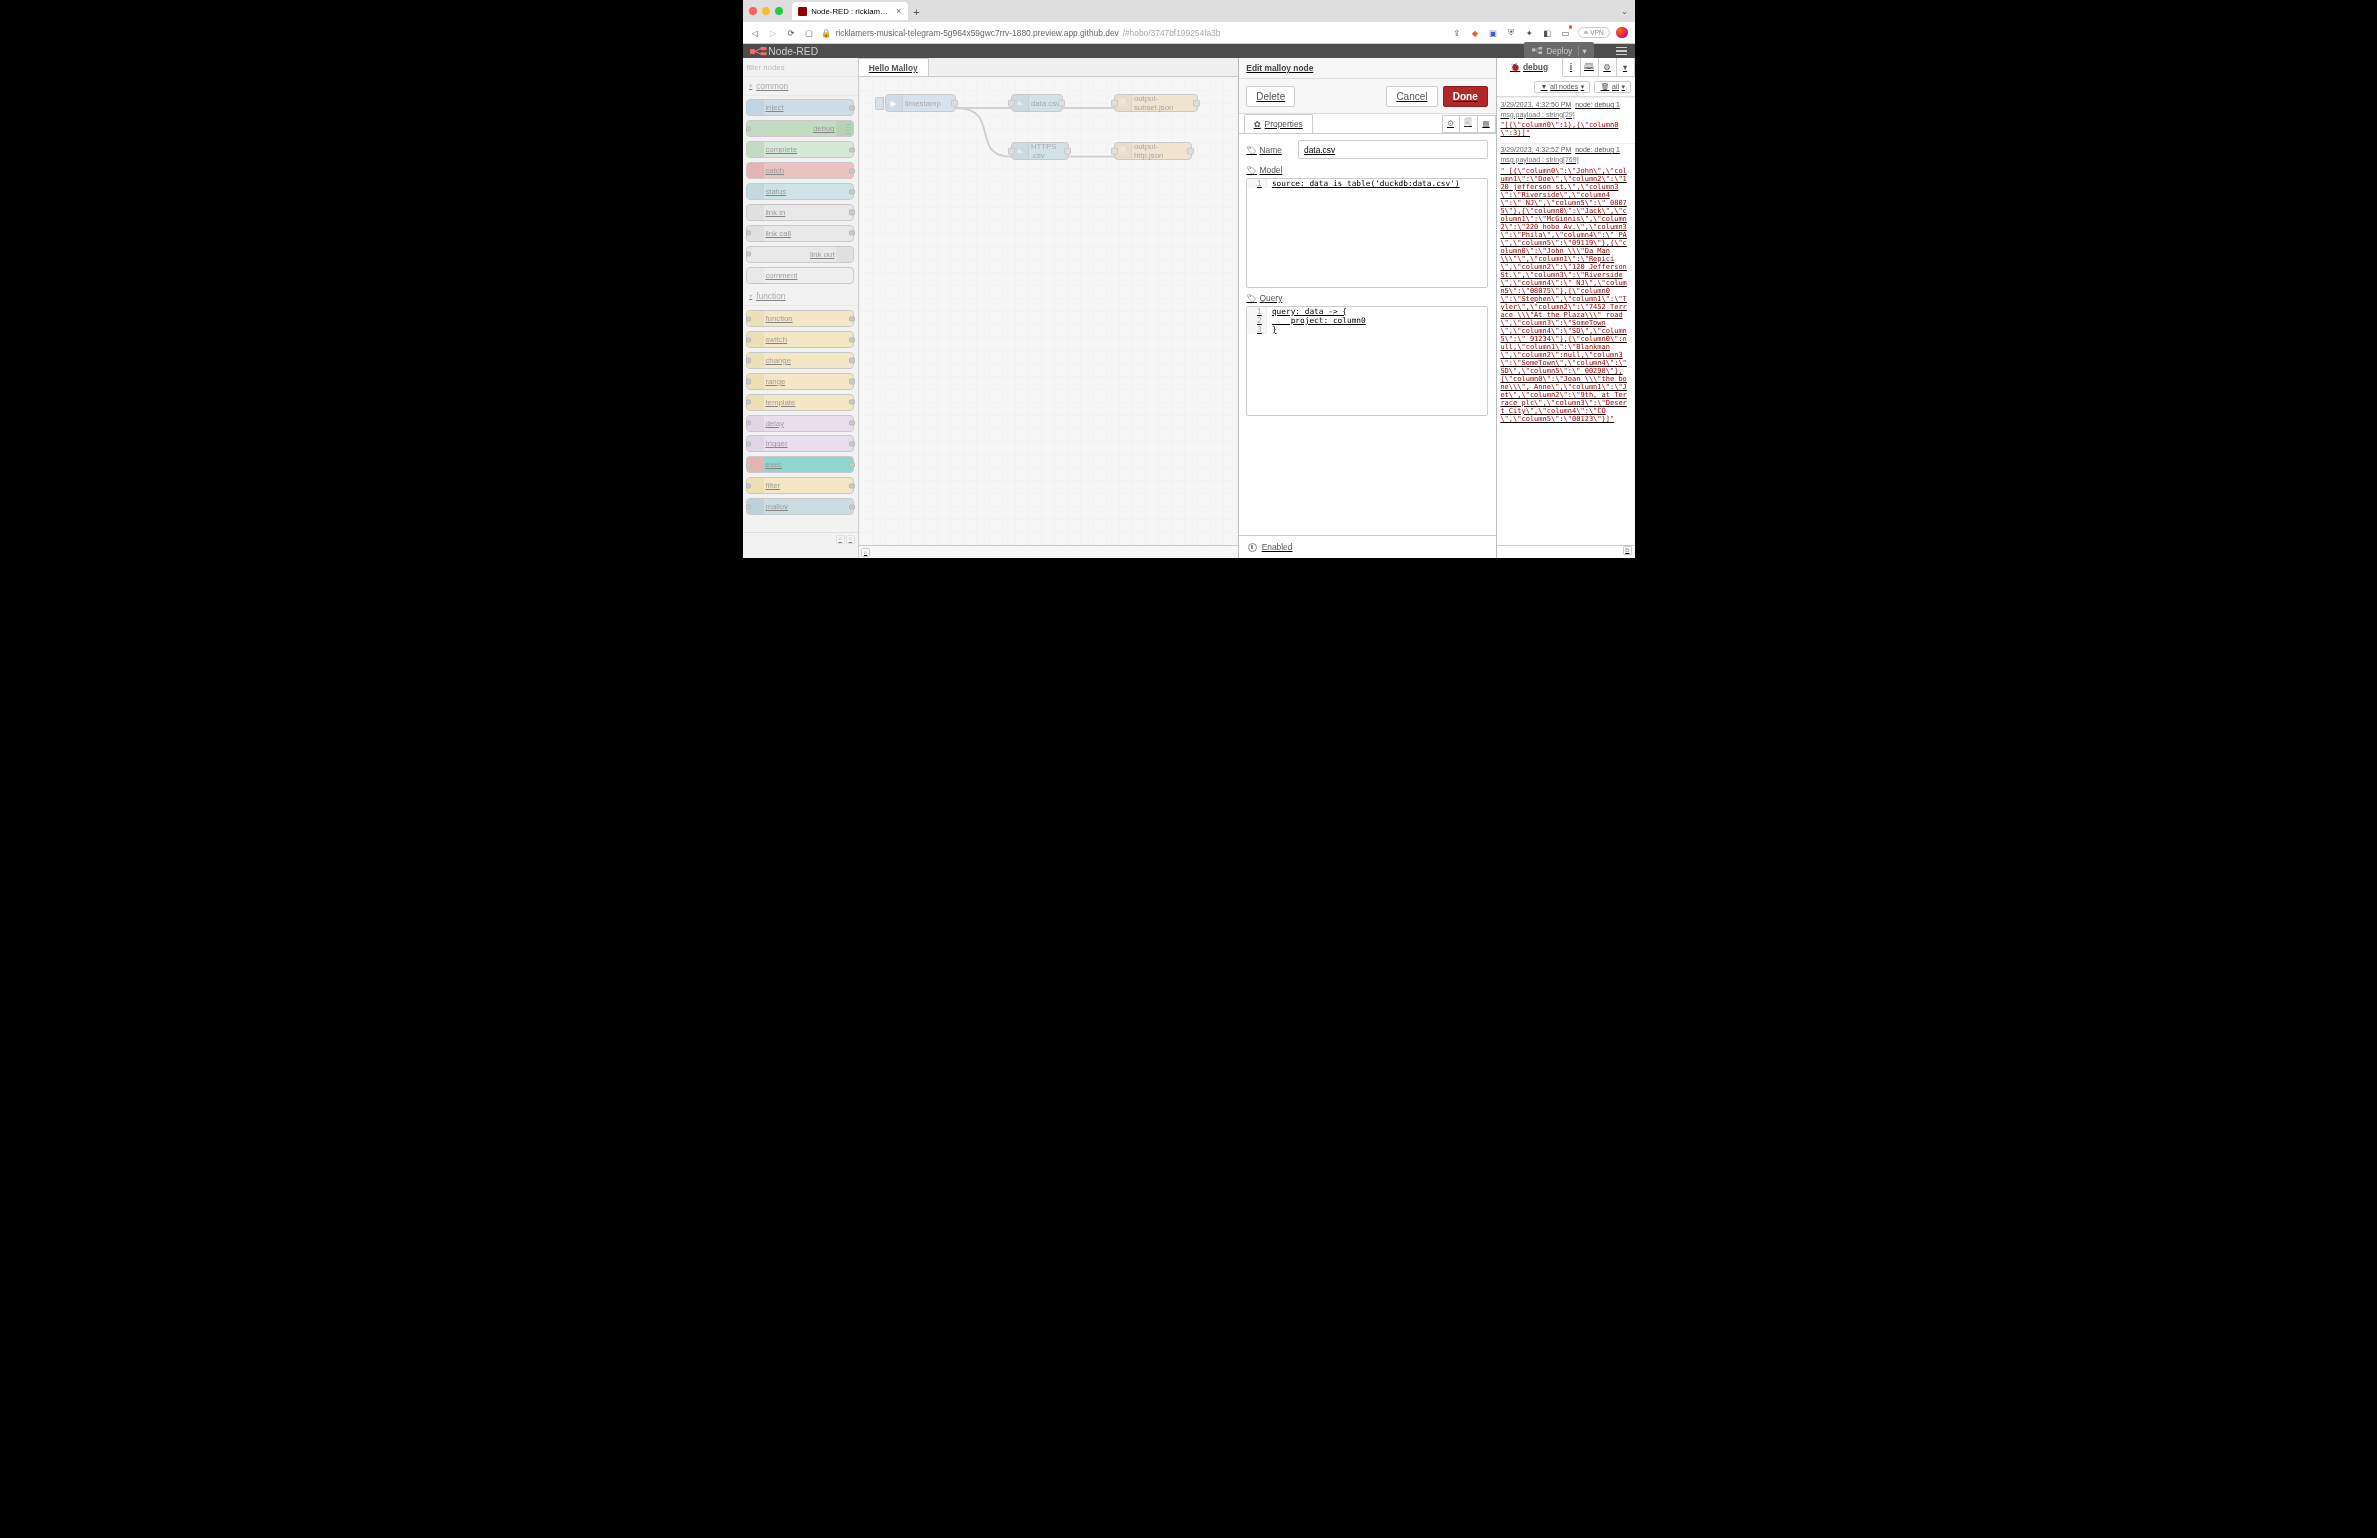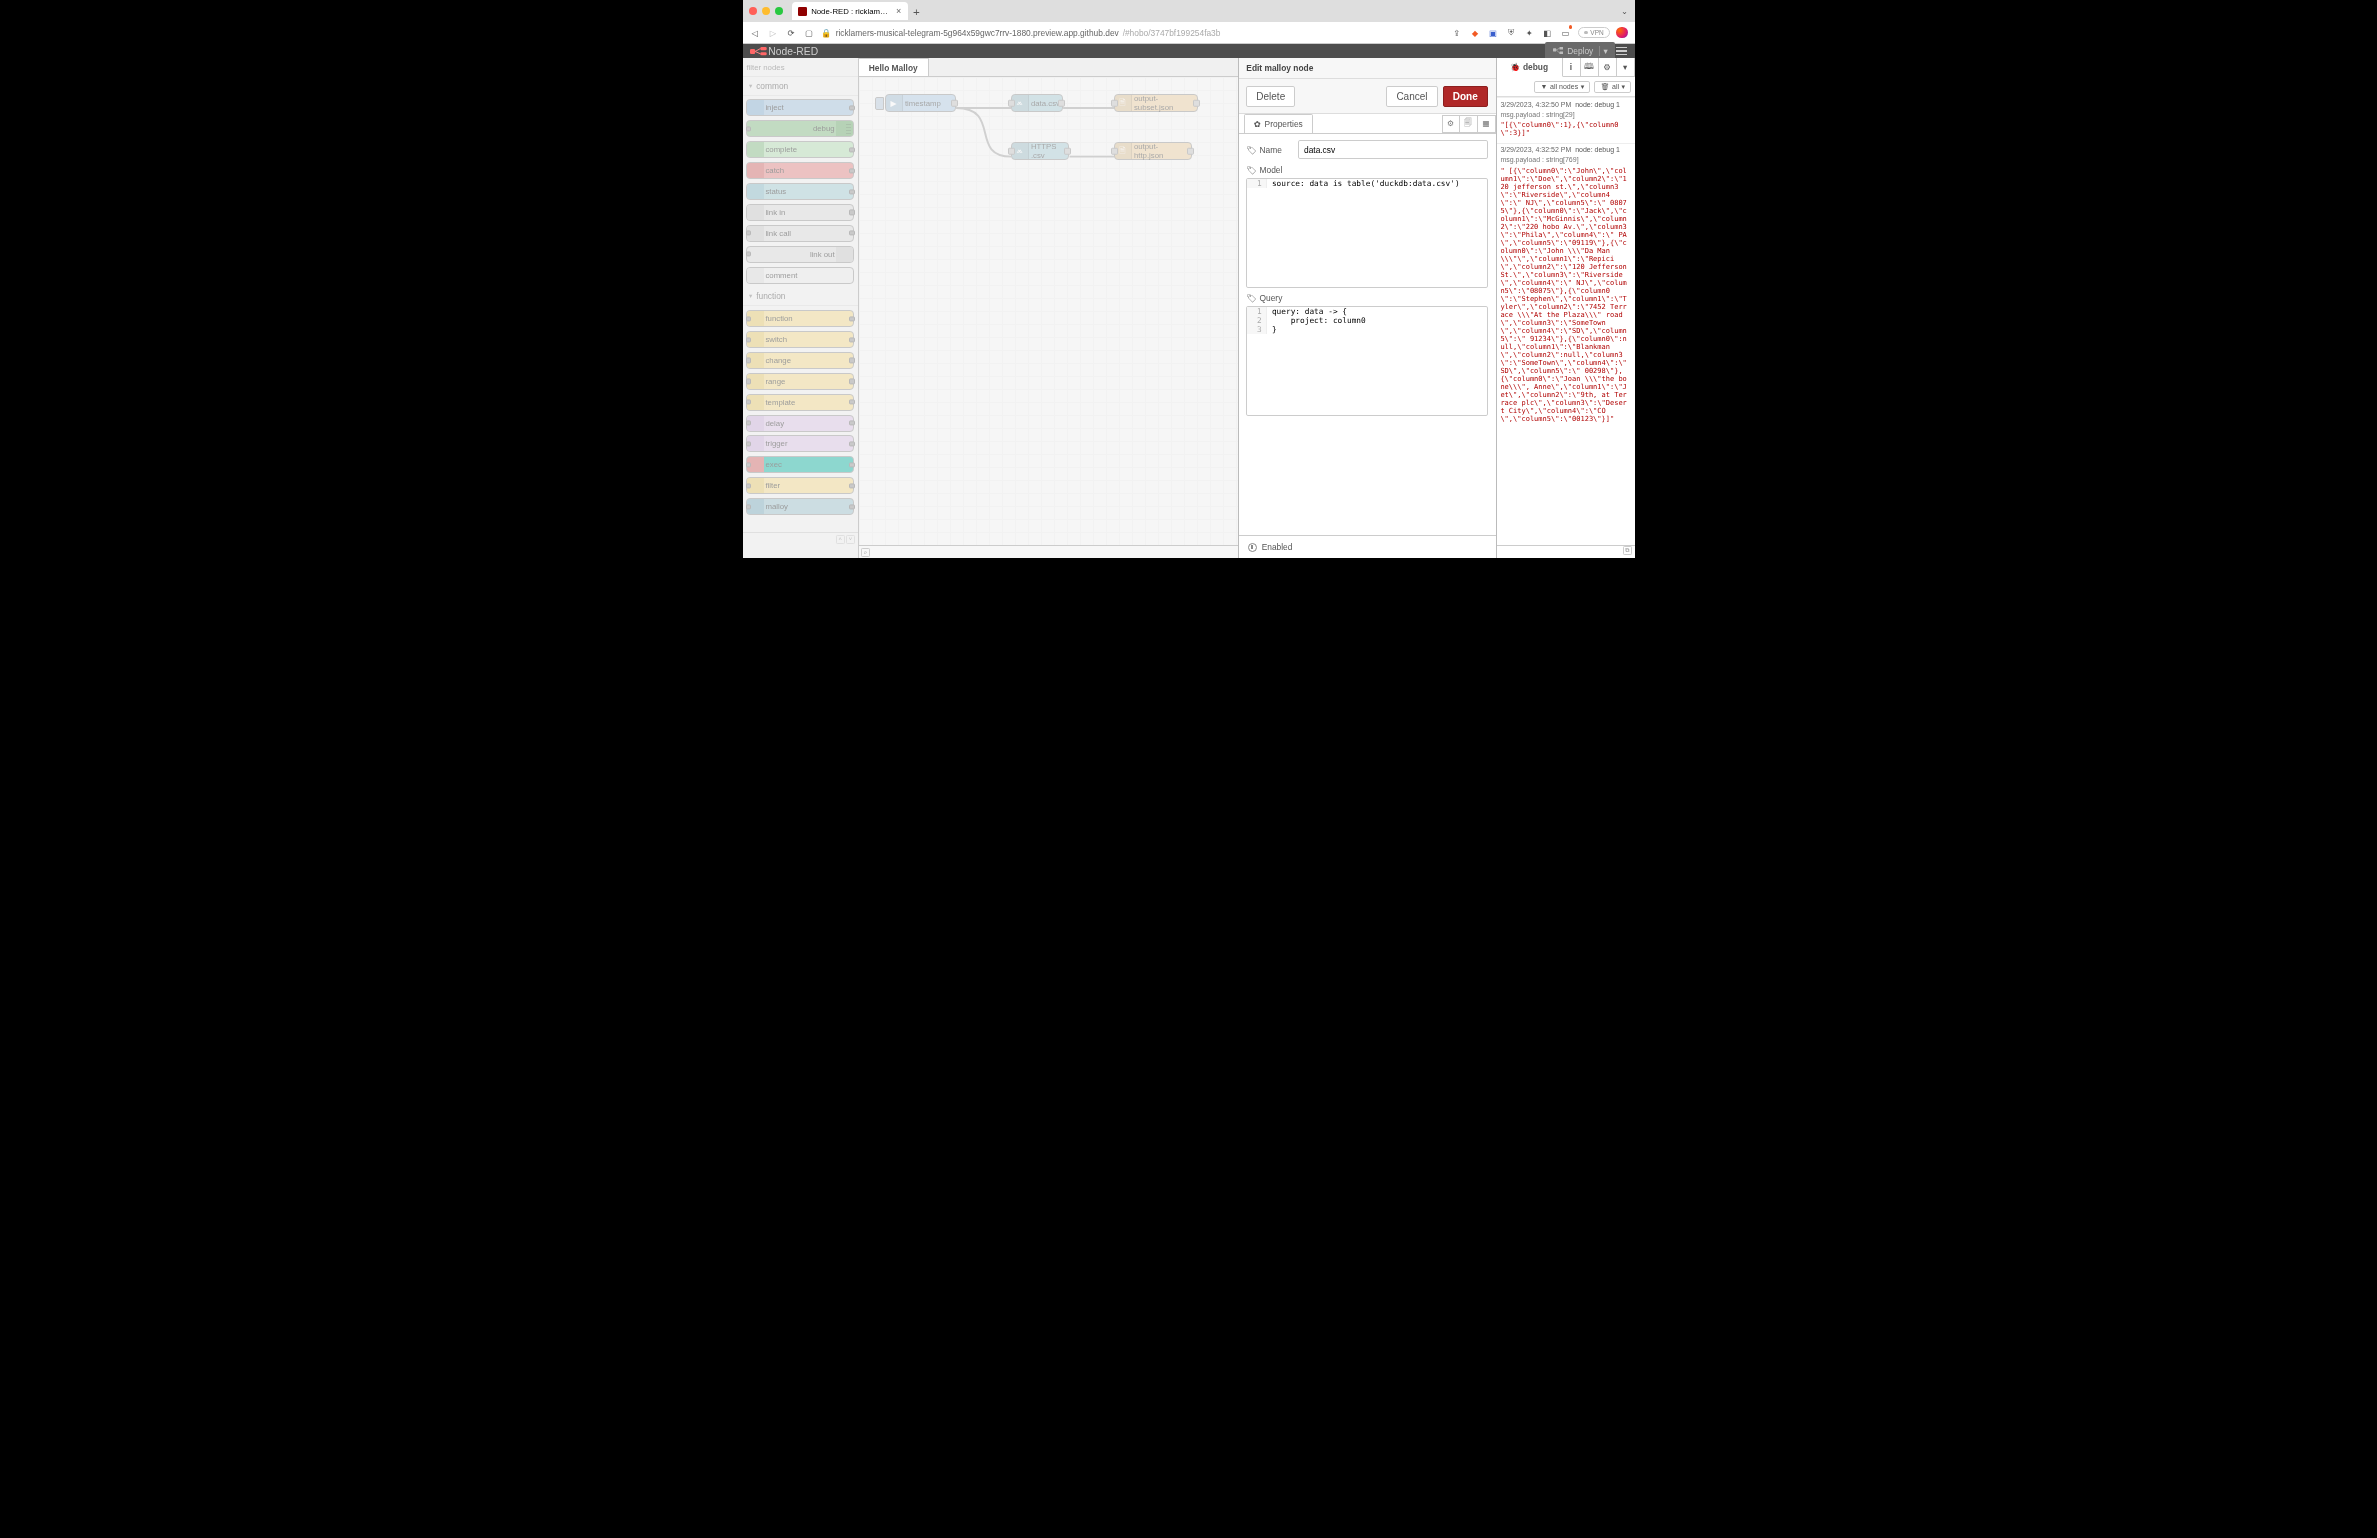--- a/index.html
+++ b/index.html
@@ -28,28 +28,28 @@
 .url .lock { color: #666; }
 .addr-right { margin-left: auto; display: flex; align-items: center; gap: 6.5px; }
 .ext-icon { width: 11.6px; height: 11.6px; display: flex; align-items: center; justify-content: center; color: #555; cursor: pointer; }
 .vpn { border: 0.6px solid #ccc; border-radius: 6.5px; padding: 0.6px 5.2px; font-size: 6.5px; color: #888; display: flex; align-items: center; gap: 2.6px; }
 .brave { width: 11.6px; height: 11.6px; border-radius: 50%; background: radial-gradient(circle at 30% 30%, #ff6a00, #e01b6a 60%, #6b1eb3); }
 
 
 .redhead { height: 14px; background: #4d4d4d; display: flex; align-items: center; padding: 0 7.8px; color: #ddd; }
 .redhead .logo-icon { width: 18px; height: 11.6px; display: flex; align-items: center; }
 .redhead .title { font-size: 10.3px; color: #ccc; }
-.redhead .right { margin-left: auto; display: flex; align-items: center; gap: 1px; padding-left: 24px; }
+.redhead .right { margin-left: auto; display: flex; align-items: center; gap: 22px; padding-left: 24px; }
 .deploy { display: flex; align-items: center; gap: 3.9px; background: #6a6a6a; border: none; padding: 3.9px 7.8px; border-radius: 1.9px; color: #c8c8c8; font-size: 8.4px; cursor: pointer; }
 .deploy .drop { border-left: 0.6px solid #888; padding-left: 3.9px; margin-left: 1.3px; }
 .hamburger { display: flex; flex-direction: column; gap: 1.9px; cursor: pointer; }
 .hamburger span { width: 10.3px; height: 1.3px; background: #ccc; }
 
 
-.main { flex: 1; display: grid; grid-template-columns: 116px 1fr 258px 139px; overflow: hidden; position: relative; }
+.main { flex: 1; display: grid; grid-template-columns: 116px 1fr 258px 139px; overflow: hidden; position: relative; text-decoration: underline; }
 
 
 .palette { background: #f3f3f3; border-right: 0.6px solid #ccc; display: flex; flex-direction: column; position: relative; }
 .palette-filter { padding: 3.9px; border-bottom: 0.6px solid #ddd; }
 .palette-filter input { width: 100%; border: none; background: transparent; font-size: 7.8px; color: #888; outline: none; }
 .palette-scroll { overflow-y: auto; padding-bottom: 13px; }
 .palette-overlay { position: absolute; inset: 0; background: rgba(240,240,240,0.55); pointer-events: none; z-index: 5; }
 .pal-cat { padding: 3.9px 6.5px; font-size: 8.4px; color: #555; cursor: pointer; display: flex; align-items: center; gap: 3.9px; border-bottom: 0.6px solid #e0e0e0; background: #f3f3f3; }
 .pal-cat::before { content: "▾"; font-size: 6.5px; color: #888; }
 .pal-items { padding: 3.9px; display: flex; flex-direction: column; gap: 3.9px; }

